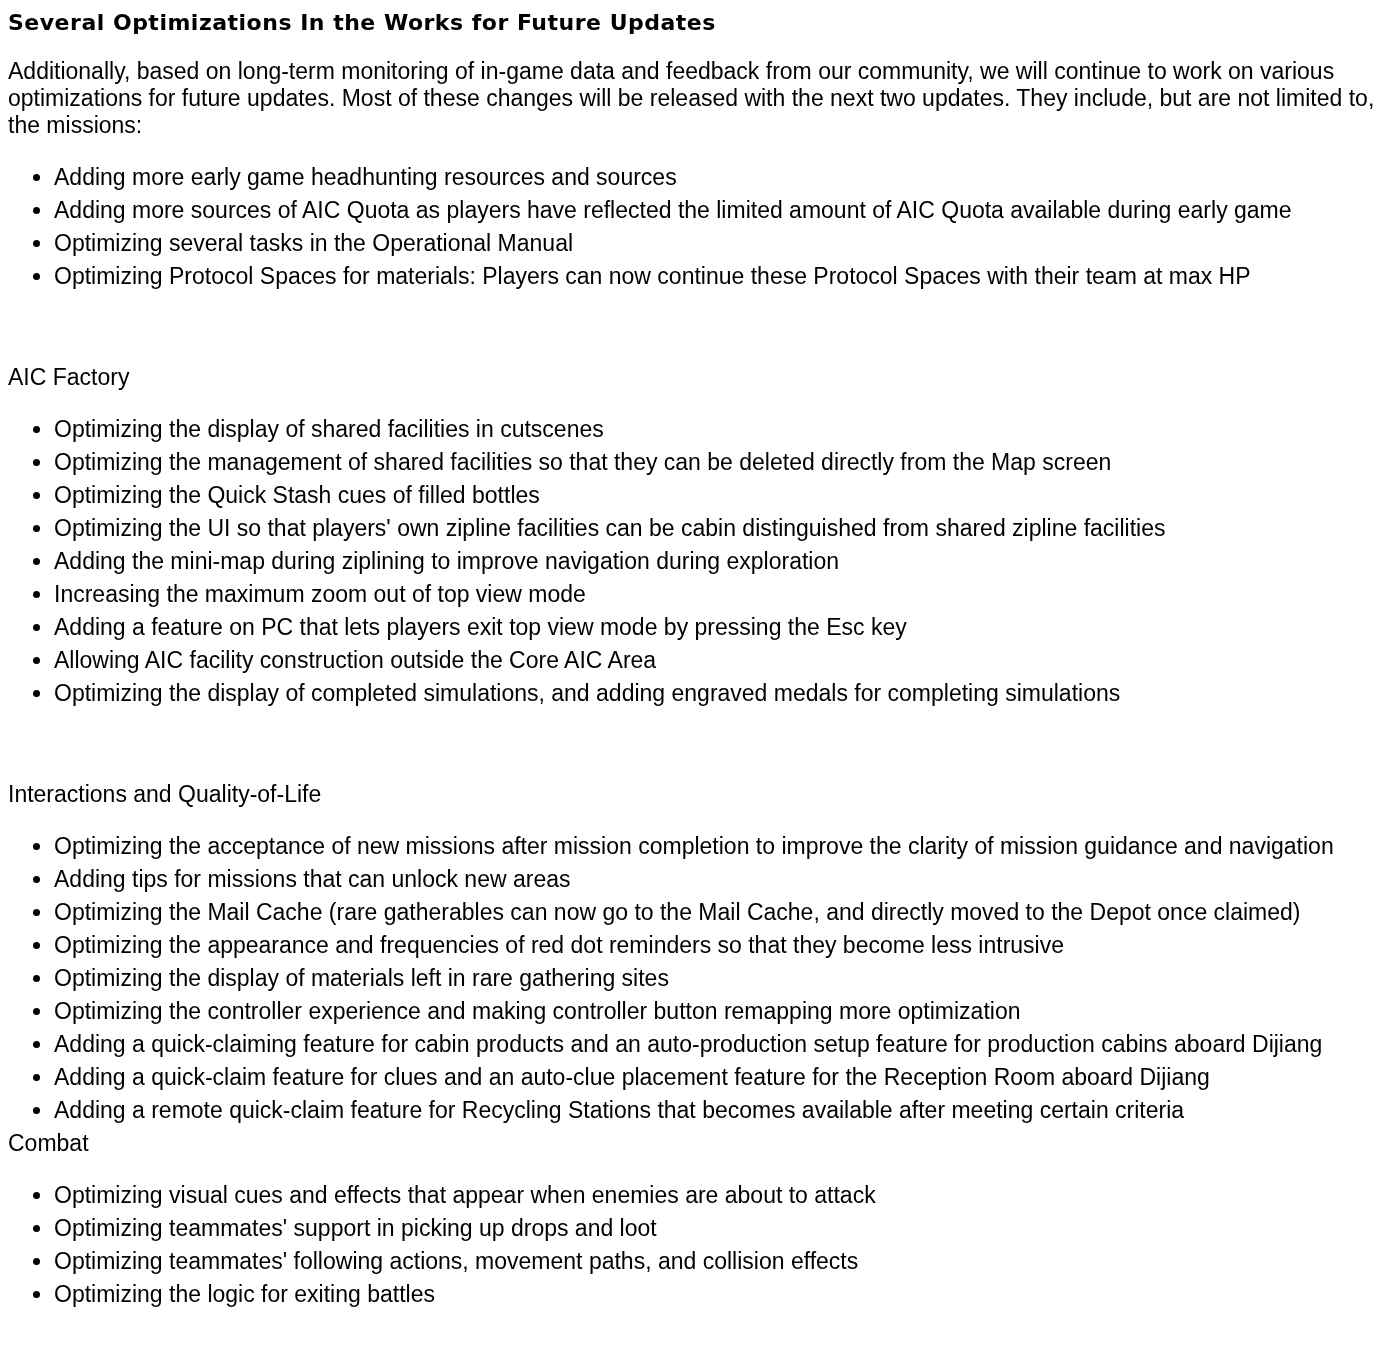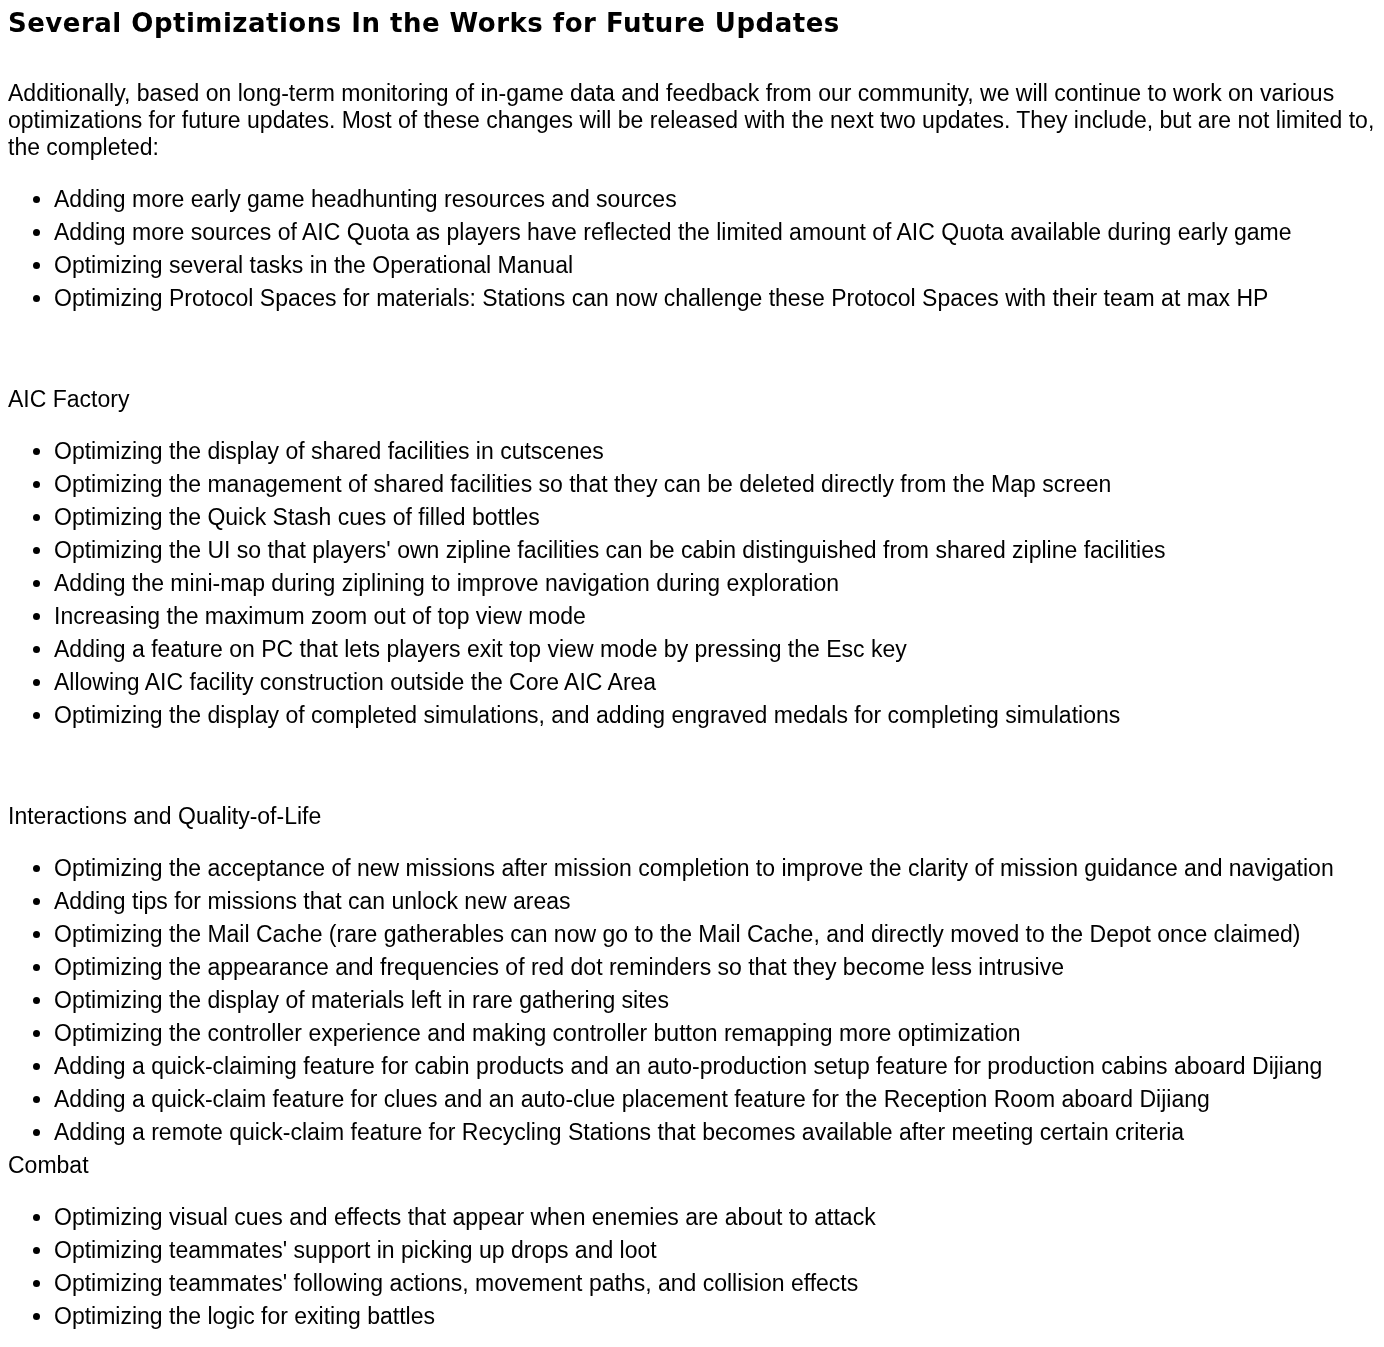--- a/index.html
+++ b/index.html
@@ -11,26 +11,26 @@
     font-family: "Liberation Sans", sans-serif;
     font-size: 23px;
     line-height: 27px;
     width: 1368px;
     overflow-x: hidden;
   }
   h1.page-title {
     margin: 0;
     font-family: "DejaVu Sans", "Liberation Sans", sans-serif;
     font-weight: 700;
-    font-size: 26px;
+    font-size: 22px;
     line-height: 30px;
     letter-spacing: 0.5px;
   }
   p.intro {
-    margin: 42px 0 0 0;
+    margin: 20px 0 0 0;
   }
   p.intro .line {
     display: block;
     white-space: nowrap;
   }
   .sec-title {
     margin: 74px 0 0 0;
   }
   section.sec:last-child .sec-title {
     margin-top: 2px;
@@ -49,30 +49,30 @@
 </head>
 <body>
 
 <main>
 
   <h1 class="page-title">Several Optimizations In the Works for Future Updates</h1>
 
   <p class="intro">
     <span class="line">Additionally, based on long-term monitoring of in-game data and feedback from our community, we will continue to work on various</span>
     <span class="line">optimizations for future updates. Most of these changes will be released with the next two updates. They include, but are not limited to,</span>
-    <span class="line">the completed:</span>
+    <span class="line">the missions:</span>
   </p>
 
   <div id="sections">
   <section class="sec">
     <ul class="bullet-list">
           <li>Adding more early game headhunting resources and sources</li>
           <li>Adding more sources of AIC Quota as players have reflected the limited amount of AIC Quota available during early game</li>
           <li>Optimizing several tasks in the Operational Manual</li>
-          <li>Optimizing Protocol Spaces for materials: Stations can now challenge these Protocol Spaces with their team at max HP</li>
+          <li>Optimizing Protocol Spaces for materials: Players can now continue these Protocol Spaces with their team at max HP</li>
         </ul>
   </section>
 
   <section class="sec">
     <p class="sec-title">AIC Factory</p>
     <ul class="bullet-list">
           <li>Optimizing the display of shared facilities in cutscenes</li>
           <li>Optimizing the management of shared facilities so that they can be deleted directly from the Map screen</li>
           <li>Optimizing the Quick Stash cues of filled bottles</li>
           <li>Optimizing the UI so that players' own zipline facilities can be cabin distinguished from shared zipline facilities</li>

